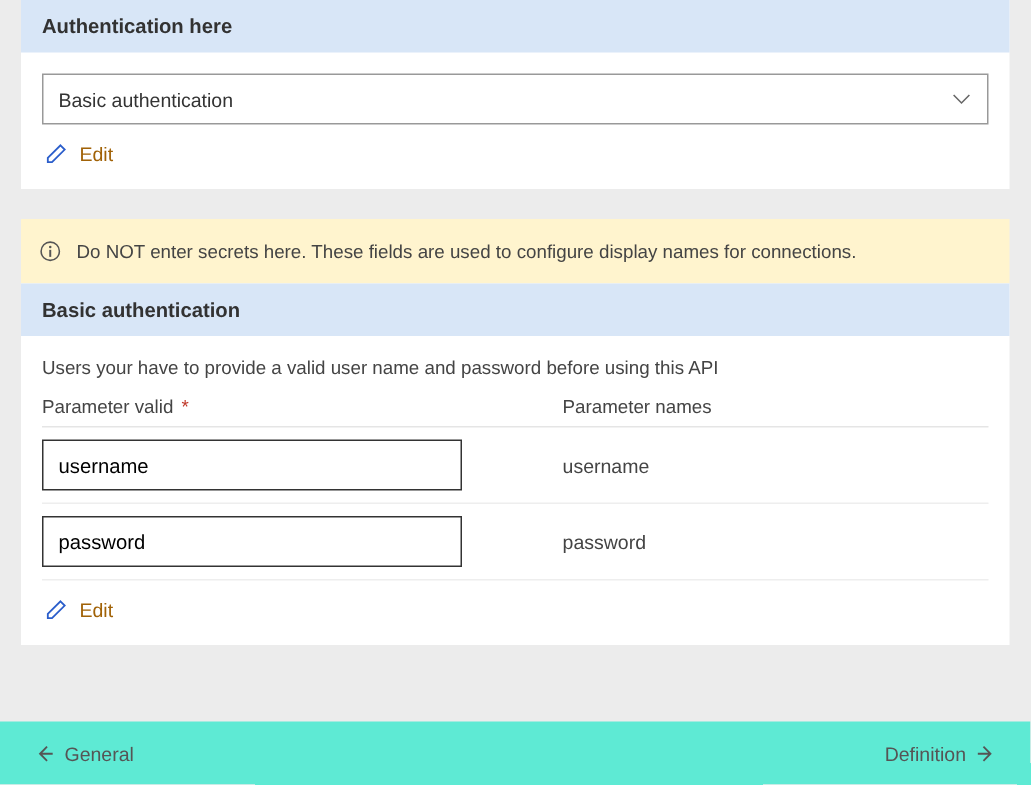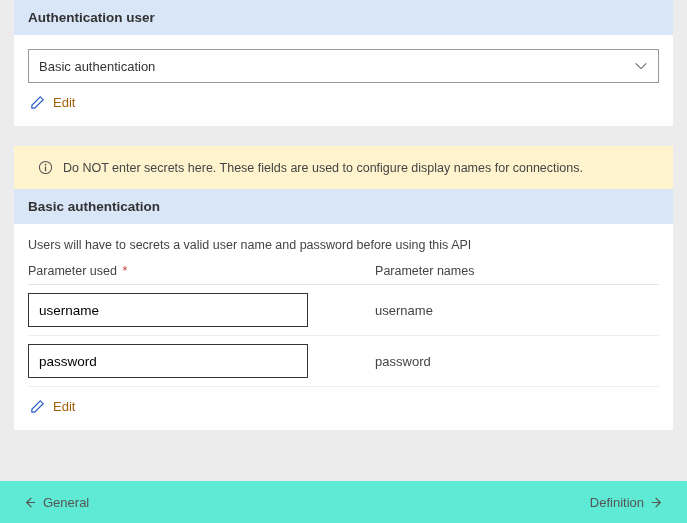--- a/index.html
+++ b/index.html
@@ -55,21 +55,21 @@
     align-items: center;
     gap: 8px;
     margin: 12px 0 10px 2px;
     cursor: pointer;
     color: #a16207;
     font-size: 13px;
   }
   .edit-link svg { color: #2b5ecb; }
   .warning-banner {
     background: #fff4ce;
-    padding: 14px 24px;
+    padding: 14px 12px;
     font-size: 12.5px;
     color: #444;
     display: flex;
     align-items: center;
     gap: 10px;
     margin: 20px 14px 0 14px;
   }
   .section2 { margin-top: 0; }
   .desc {
     font-size: 12.5px;
@@ -128,21 +128,21 @@
     align-items: center;
     gap: 6px;
     cursor: pointer;
   }
   svg { display: block; }
 </style>
 </head>
 <body>
 
 <div class="card" style="margin-top:0;">
-  <div class="card-header">Authentication user</div>
+  <div class="card-header">Authentication here</div>
   <div class="card-body">
     <div class="select-box">
       <span>Basic authentication</span>
       <span class="chevron">
         <svg width="14" height="14" viewBox="0 0 16 16">
             <path d="M2 5 L8 11 L14 5" fill="none" stroke="#666" stroke-width="1.2"></path>
           </svg>
       </span>
     </div>
     <div class="edit-link">
@@ -163,24 +163,24 @@
         <circle cx="8" cy="5" r="0.9" fill="#555"></circle>
         <rect x="7.3" y="7" width="1.4" height="5" fill="#555"></rect>
       </svg>
   </span>
   <span>Do NOT enter secrets here. These fields are used to configure display names for connections.</span>
 </div>
 
 <div class="card section2">
   <div class="card-header">Basic authentication</div>
   <div class="card-body">
-    <div class="desc">Users will have to secrets a valid user name and password before using this API</div>
+    <div class="desc">Users your have to provide a valid user name and password before using this API</div>
     <div class="param-table">
       <div class="param-head">
-        <div class="col-label"><span>Parameter used</span> <span class="req">*</span></div>
+        <div class="col-label"><span>Parameter valid</span> <span class="req">*</span></div>
         <div class="col-name">Parameter names</div>
       </div>
       <div class="param-row">
         <div class="col-label">
           <input type="text" value="username" style="">
         </div>
         <div class="col-name">username</div>
       </div>
       <div class="param-row">
         <div class="col-label">

